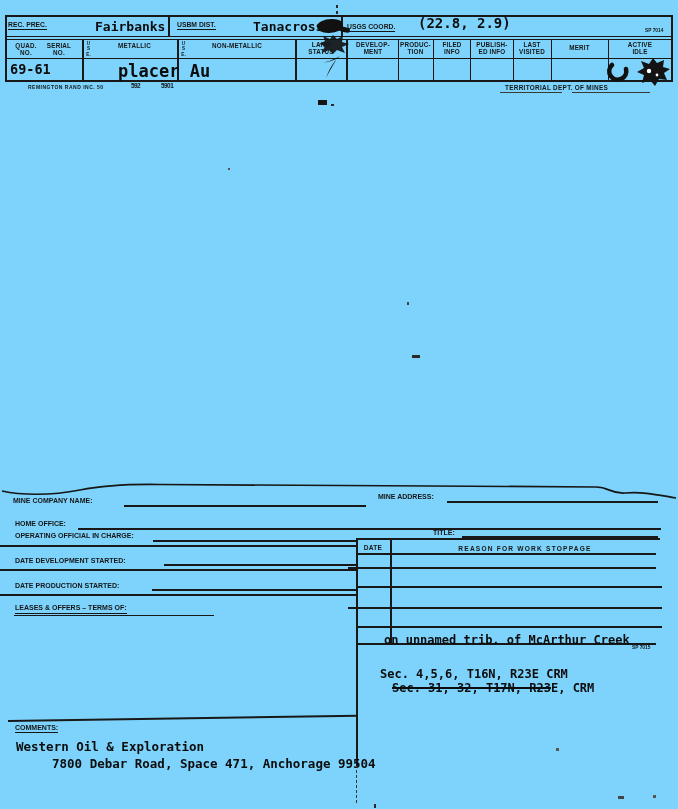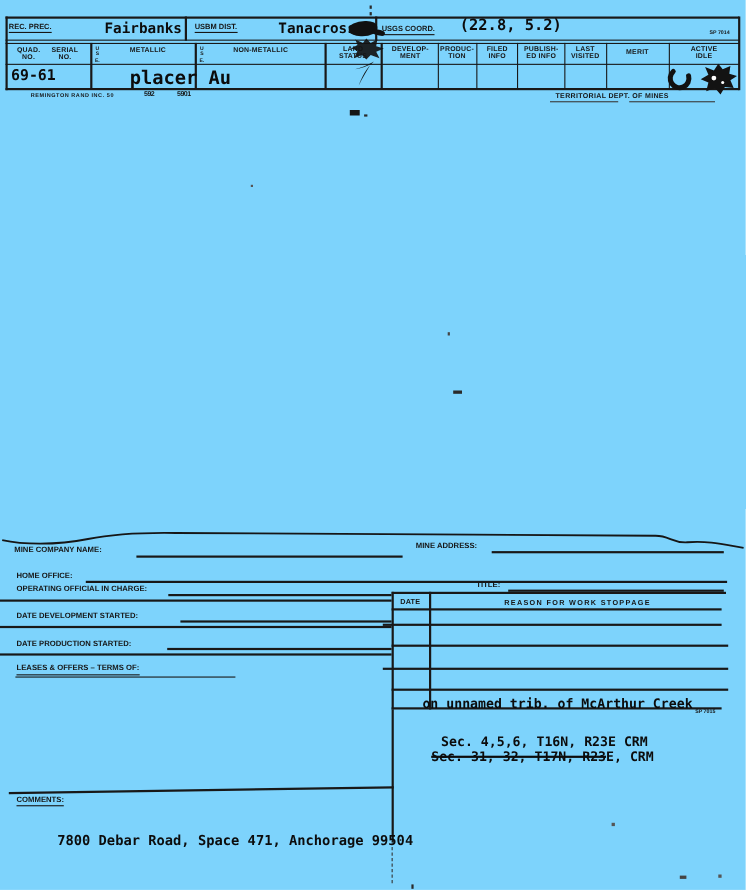--- a/index.html
+++ b/index.html
@@ -43,21 +43,21 @@
   <i class="ln" style="left:470px;top:39px;width:1.4px;height:42px;"></i>
   <i class="ln" style="left:513px;top:39px;width:1.4px;height:42px;"></i>
   <i class="ln" style="left:551px;top:39px;width:1.4px;height:42px;"></i>
   <i class="ln" style="left:608px;top:39px;width:1.4px;height:42px;"></i>
 
   <span class="lbl u" style="left:8px;top:21px;font-size:6.8px;">REC. PREC.</span>
   <span class="mono" style="left:95px;top:19px;font-size:13px;">Fairbanks</span>
   <span class="lbl u" style="left:177px;top:21px;font-size:6.8px;">USBM DIST.</span>
   <span class="mono" style="left:253px;top:19px;font-size:13px;">Tanacross</span>
   <span class="lbl u" style="left:347px;top:23px;font-size:6.8px;">USGS COORD.</span>
-  <span class="mono" style="left:418px;top:15px;font-size:14px;">(22.8, 5.2)</span>
+  <span class="mono" style="left:418px;top:15px;font-size:14px;">(22.8, 2.9)</span>
   <span class="lbl" style="left:645px;top:28px;font-size:4.8px;">SP 7014</span>
 
   <div style="position:absolute;left:317px;top:19px;width:26px;height:14px;background:#111;border-radius:60% 40% 55% 45%;"></div>
   <div style="position:absolute;left:338px;top:27px;width:12px;height:5px;background:#111;border-radius:40%;transform:rotate(14deg);"></div>
 
   <span class="hdr" style="left:13px;top:42px;width:26px;">QUAD. NO.</span>
   <span class="hdr" style="left:44px;top:42px;width:30px;">SERIAL NO.</span>
   <div class="vlet" style="left:84px;top:41px;">
     <div>U</div>
     <div>S</div>
@@ -153,25 +153,26 @@
   <i class="ln" style="left:356px;top:538px;width:1.6px;height:107px;"></i>
   <i class="ln" style="left:390px;top:538px;width:1.6px;height:107px;"></i>
   <span class="hdr" style="left:356px;top:544px;width:34px;font-size:6.6px;">DATE</span>
   <span class="hdr" style="left:392px;top:545px;width:266px;font-size:6.6px;letter-spacing:1.2px;">REASON FOR WORK STOPPAGE</span>
   <span class="lbl" style="left:632px;top:645px;font-size:4.8px;">SP 7015</span>
 
   <i class="ln" style="left:356px;top:645px;width:1.6px;height:121px;"></i>
   <i style="position:absolute;left:356px;top:770px;height:33px;border-left:1.6px dashed #333;"></i>
 
   <span class="mono" style="left:384px;top:633px;font-size:12px;">on unnamed trib. of McArthur Creek</span>
-  <span class="mono" style="left:401px;top:667px;font-size:12px;text-align:right;">Sec. 4,5,6, T16N, R23E CRM</span>
+  <span class="mono" style="left:380px;top:667px;font-size:12px;text-align:right;">Sec. 4,5,6, T16N, R23E CRM</span>
   <span class="mono" style="left:392px;top:681px;font-size:12px;"><span class="strike">Sec. 31, 32, T17N, R23</span><span>E, CRM</span></span>
 
   <i class="ln" style="left:8px;top:720px;width:350px;height:1.8px;transform:rotate(-0.85deg);transform-origin:left center;"></i>
   <span class="lbl" style="left:15px;top:724px;font-size:7px;border-bottom:1.2px solid #161616;padding-bottom:1px;">COMMENTS:</span>
+  <span class="mono" style="left:16px;top:739px;font-size:12.5px;">Western Oil &amp; Exploration</span>
   <span class="mono" style="left:16px;top:756px;font-size:12.5px;margin-left:36px;">7800 Debar Road, Space 471, Anchorage 99504</span>
 
   <i class="speck" style="left:374px;top:804px;width:2px;height:4px;"></i>
   <i class="speck" style="left:556px;top:748px;width:2.5px;height:2.5px;background:#555;"></i>
   <i class="speck" style="left:618px;top:796px;width:6px;height:2.5px;background:#444;"></i>
   <i class="speck" style="left:653px;top:795px;width:2.5px;height:2.5px;background:#555;"></i>
 
 </div>
 
 </body></html>

